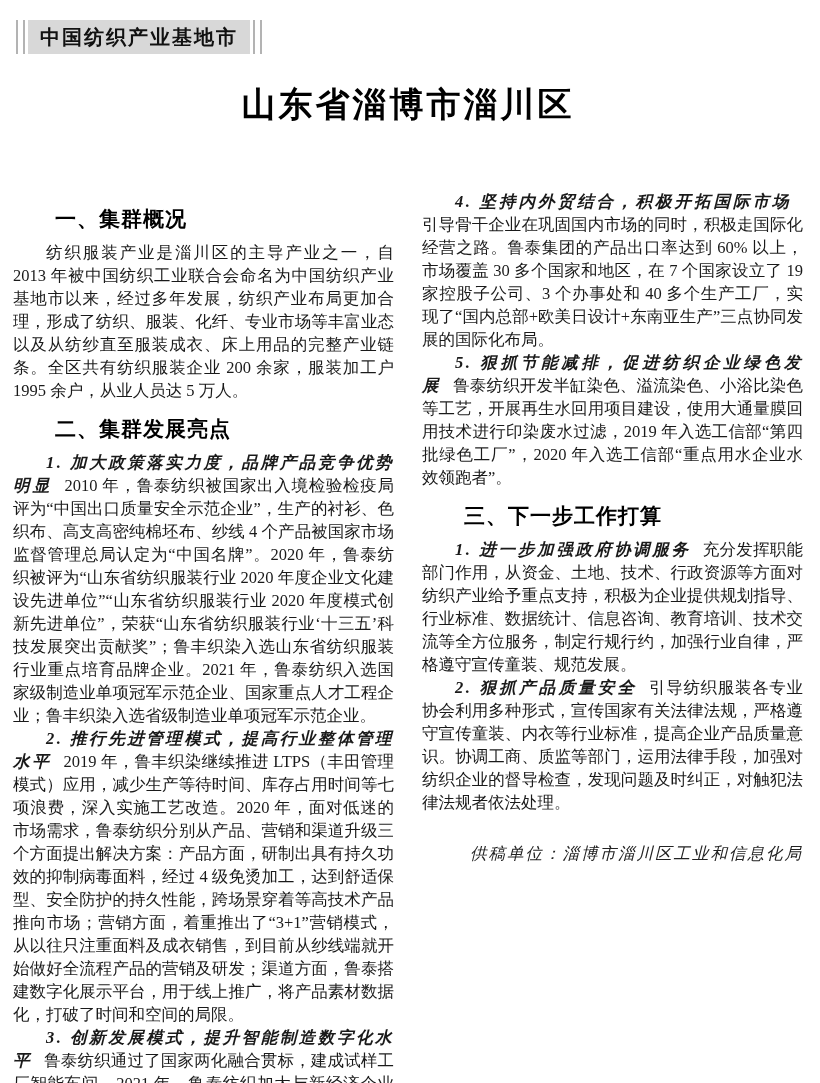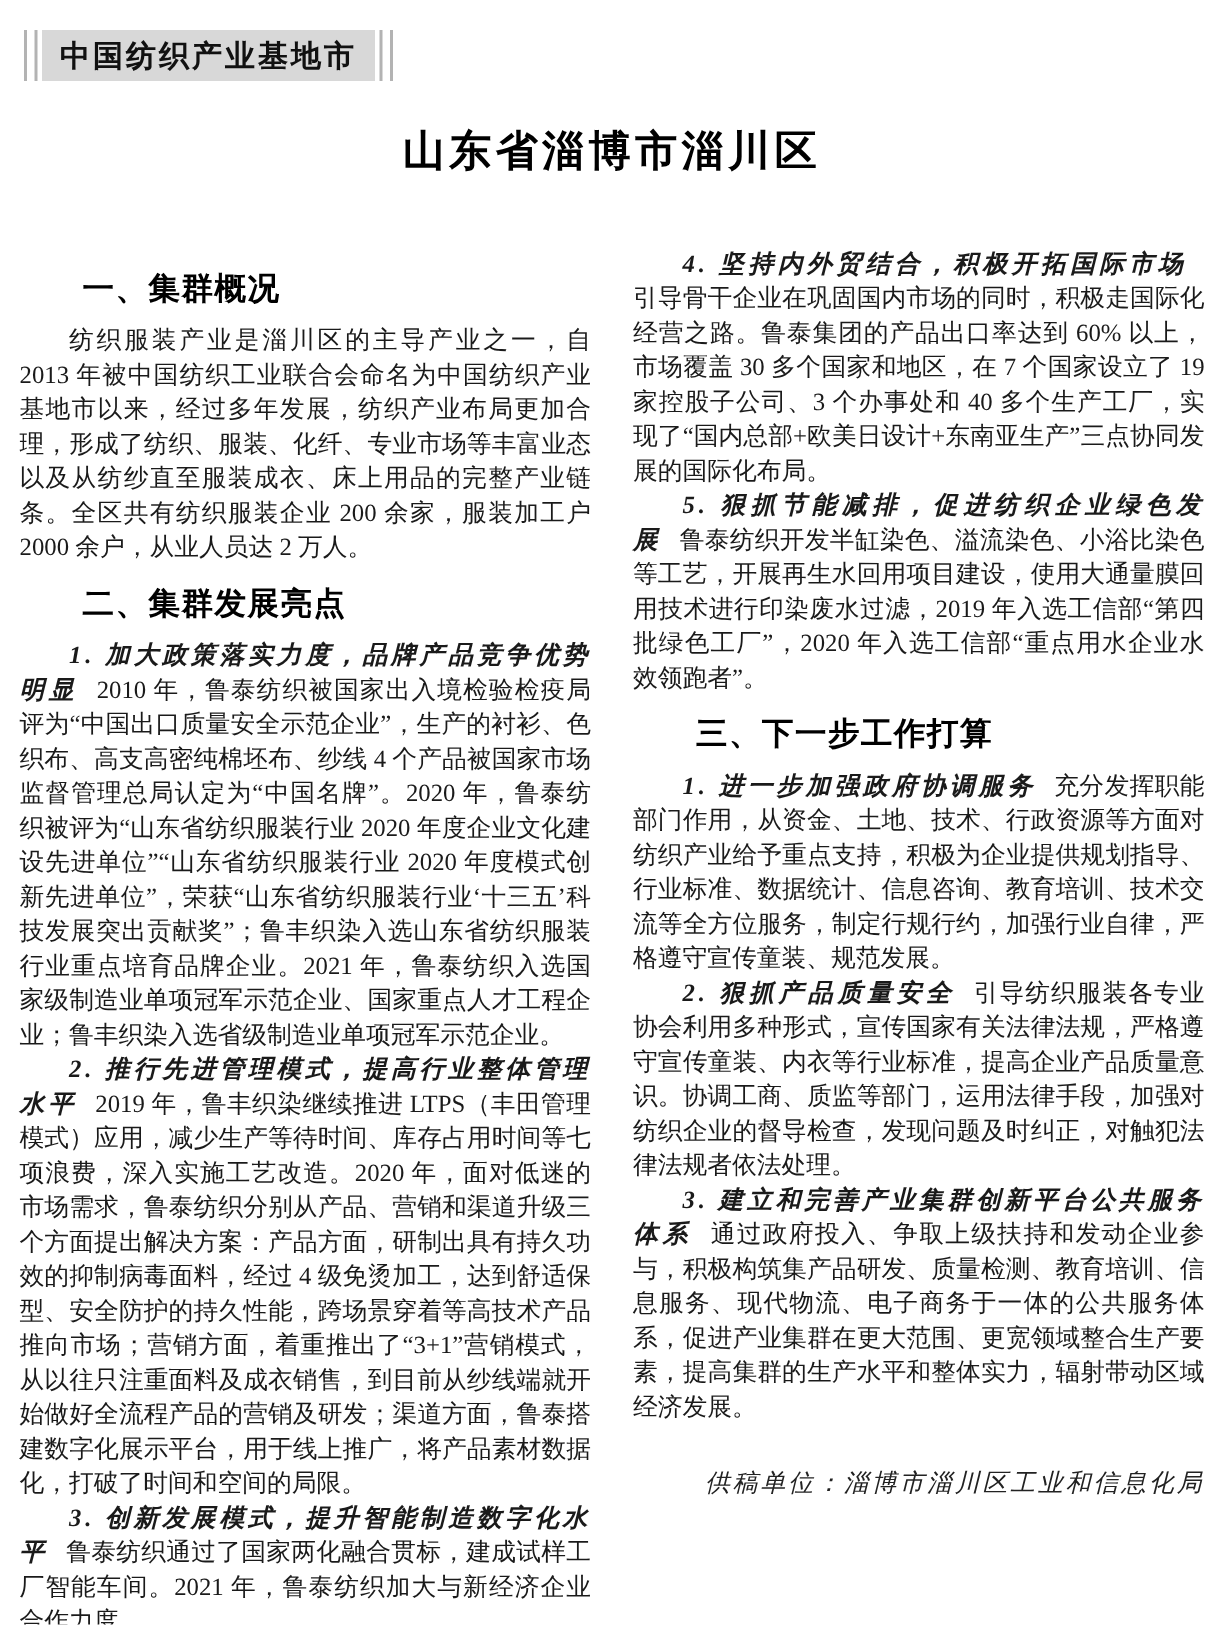--- a/index.html
+++ b/index.html
@@ -15,23 +15,23 @@
   .vlines{width:5px;border-left:2px solid #b3b3b3;border-right:2px solid #b3b3b3;margin:0 3px;}
   .badge{
     background:#d8d8d8;
     display:flex;align-items:center;
     padding:5px 12px;
     font-weight:bold;font-size:20px;letter-spacing:2px;
     color:#111;white-space:nowrap;
   }
   
   h1.title{
-    margin:28px 0 44px 0;
+    margin:28px 0 62px 0;
     text-align:center;
-    font-size:28px;font-weight:bold;letter-spacing:3px;
+    font-size:34px;font-weight:bold;letter-spacing:3px;
     color:#000;
   }
   
   .columns{display:flex;gap:28px;align-items:flex-start;}
   .col{flex:1 1 0;font-size:16.5px;line-height:23px;text-align:justify;}
   .col p.para{margin:0;text-indent:2em;}
   .col p.para.noindent{text-indent:0;}
   h2.sec{
     font-family:"Liberation Sans","DejaVu Sans",sans-serif;
     font-size:21px;font-weight:bold;letter-spacing:1px;
@@ -55,30 +55,29 @@
     <div class="vlines"></div>
     <div class="badge">中国纺织产业基地市</div>
     <div class="vlines"></div>
   </div>
 
   <h1 class="title">山东省淄博市淄川区</h1>
 
   <div class="columns">
     <div class="col">
         <h2 class="sec">一、集群概况</h2>
-        <p class="para"><span>纺织服装产业是淄川区的主导产业之一，自 2013 年被中国纺织工业联合会命名为中国纺织产业基地市以来，经过多年发展，纺织产业布局更加合理，形成了纺织、服装、化纤、专业市场等丰富业态以及从纺纱直至服装成衣、床上用品的完整产业链条。全区共有纺织服装企业 200 余家，服装加工户 2000 余户，从业人员达 2 万人。</span></p>
+        <p class="para"><span>纺织服装产业是淄川区的主导产业之一，自 2013 年被中国纺织工业联合会命名为中国纺织产业基地市以来，经过多年发展，纺织产业布局更加合理，形成了纺织、服装、化纤、专业市场等丰富业态以及从纺纱直至服装成衣、床上用品的完整产业链条。全区共有纺织服装企业 200 余家，服装加工户 1995 余户，从业人员达 5 万人。</span></p>
         <h2 class="sec">二、集群发展亮点</h2>
         <p class="para"><span class="kai">1. 加大政策落实力度，品牌产品竞争优势明显</span><span>2010 年，鲁泰纺织被国家出入境检验检疫局评为“中国出口质量安全示范企业”，生产的衬衫、色织布、高支高密纯棉坯布、纱线 4 个产品被国家市场监督管理总局认定为“中国名牌”。2020 年，鲁泰纺织被评为“山东省纺织服装行业 2020 年度企业文化建设先进单位”“山东省纺织服装行业 2020 年度模式创新先进单位”，荣获“山东省纺织服装行业‘十三五’科技发展突出贡献奖”；鲁丰织染入选山东省纺织服装行业重点培育品牌企业。2021 年，鲁泰纺织入选国家级制造业单项冠军示范企业、国家重点人才工程企业；鲁丰织染入选省级制造业单项冠军示范企业。</span></p>
         <p class="para"><span class="kai">2. 推行先进管理模式，提高行业整体管理水平</span><span>2019 年，鲁丰织染继续推进 LTPS（丰田管理模式）应用，减少生产等待时间、库存占用时间等七项浪费，深入实施工艺改造。2020 年，面对低迷的市场需求，鲁泰纺织分别从产品、营销和渠道升级三个方面提出解决方案：产品方面，研制出具有持久功效的抑制病毒面料，经过 4 级免烫加工，达到舒适保型、安全防护的持久性能，跨场景穿着等高技术产品推向市场；营销方面，着重推出了“3+1”营销模式，从以往只注重面料及成衣销售，到目前从纱线端就开始做好全流程产品的营销及研发；渠道方面，鲁泰搭建数字化展示平台，用于线上推广，将产品素材数据化，打破了时间和空间的局限。</span></p>
         <p class="para"><span class="kai">3. 创新发展模式，提升智能制造数字化水平</span><span>鲁泰纺织通过了国家两化融合贯标，建成试样工厂智能车间。2021 年，鲁泰纺织加大与新经济企业合作力度，</span></p>
       </div>
     <div class="col">
         <p class="para"><span class="kai">4. 坚持内外贸结合，积极开拓国际市场</span><span>引导骨干企业在巩固国内市场的同时，积极走国际化经营之路。鲁泰集团的产品出口率达到 60% 以上，市场覆盖 30 多个国家和地区，在 7 个国家设立了 19 家控股子公司、3 个办事处和 40 多个生产工厂，实现了“国内总部+欧美日设计+东南亚生产”三点协同发展的国际化布局。</span></p>
         <p class="para"><span class="kai">5. 狠抓节能减排，促进纺织企业绿色发展</span><span>鲁泰纺织开发半缸染色、溢流染色、小浴比染色等工艺，开展再生水回用项目建设，使用大通量膜回用技术进行印染废水过滤，2019 年入选工信部“第四批绿色工厂”，2020 年入选工信部“重点用水企业水效领跑者”。</span></p>
         <h2 class="sec">三、下一步工作打算</h2>
         <p class="para"><span class="kai">1. 进一步加强政府协调服务</span><span>充分发挥职能部门作用，从资金、土地、技术、行政资源等方面对纺织产业给予重点支持，积极为企业提供规划指导、行业标准、数据统计、信息咨询、教育培训、技术交流等全方位服务，制定行规行约，加强行业自律，严格遵守宣传童装、规范发展。</span></p>
         <p class="para"><span class="kai">2. 狠抓产品质量安全</span><span>引导纺织服装各专业协会利用多种形式，宣传国家有关法律法规，严格遵守宣传童装、内衣等行业标准，提高企业产品质量意识。协调工商、质监等部门，运用法律手段，加强对纺织企业的督导检查，发现问题及时纠正，对触犯法律法规者依法处理。</span></p>
-        <p class="para"><span class="kai">3. 建立和完善产业集群创新平台公共服务体系</span><span>通过政府投入、争取上级扶持和发动企业参与，积极构筑集产品研发、质量检测、教育培训、信息服务、现代物流、电子商务于一体的公共服务体系，促进产业集群在更大范围、更宽领域整合生产要素，提高集群的生产水平和整体实力，辐射带动区域经济发展。</span></p>
         <p class="contrib">供稿单位：淄博市淄川区工业和信息化局</p>
       </div>
   </div>
 
 </div>
 
 </body></html>

